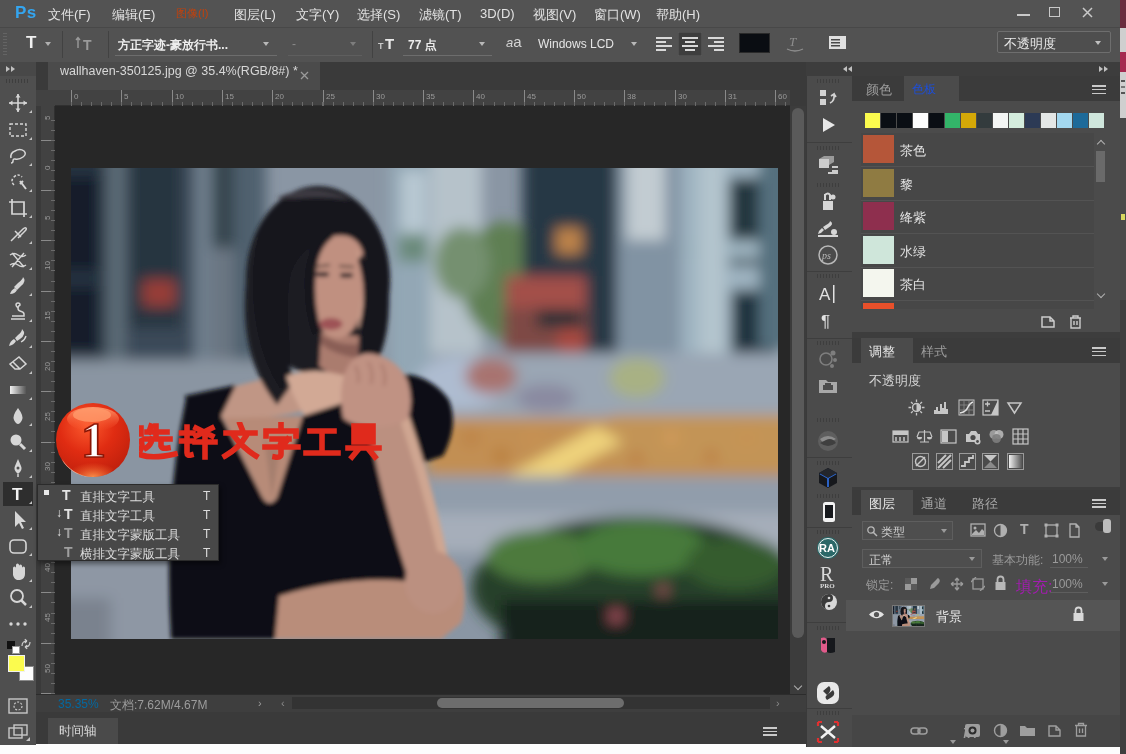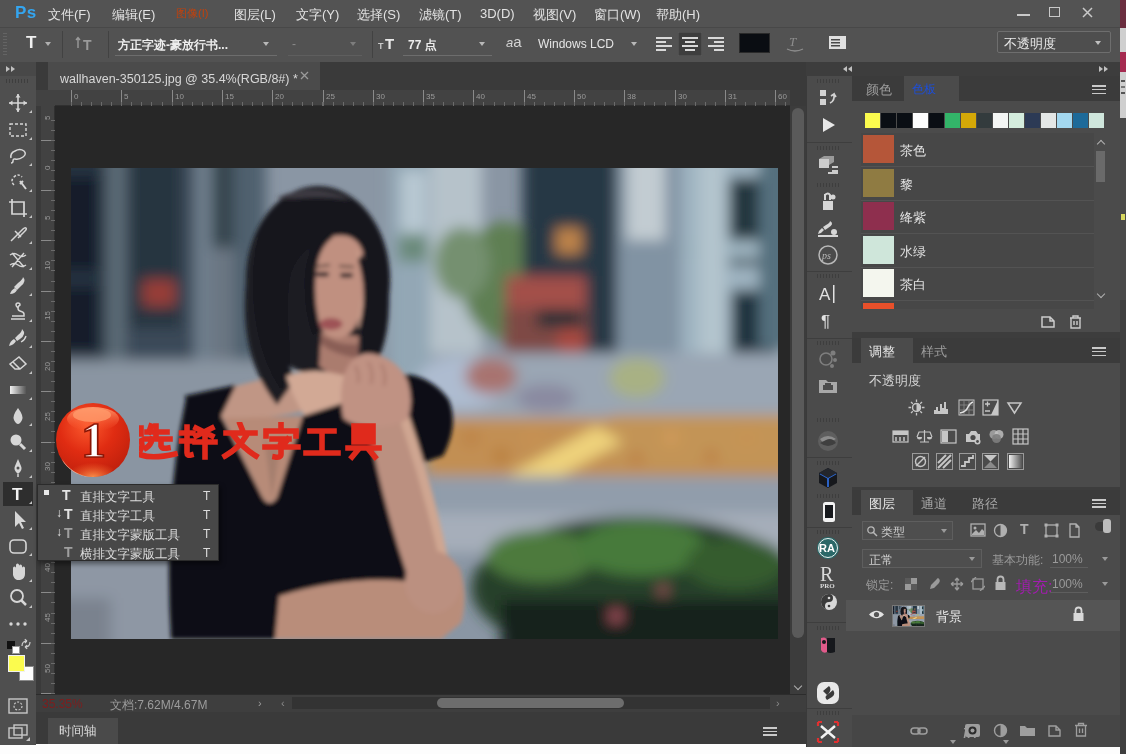--- a/index.html
+++ b/index.html
@@ -214,21 +214,21 @@
       <circle cx="11" cy="9" r="4" stroke="#c8c8c8" fill="none" stroke-width="1.2" stroke-dasharray="2 1.5"></circle>
     </svg>
 <svg class="abs" style="left:7px;top:723px" width="22" height="18" viewBox="0 0 22 18">
       <rect x="2" y="5" width="13" height="10" stroke="#c8c8c8" fill="none" stroke-width="1.4"></rect>
       <rect x="7" y="2" width="13" height="10" stroke="#c8c8c8" fill="none" stroke-width="1.4"></rect>
     </svg>
 <div class="abs" style="left:26px;top:737px;width:0;height:0;border-left:4px solid transparent;border-bottom:4px solid #c4c4c4"></div>
 <div class="abs" style="left:36px;top:62px;width:770px;height:682px;background:#3a3a3a"></div>
 <div class="abs" style="left:36px;top:62px;width:770px;height:28px;background:#3a3a3a"></div>
 <div class="abs" style="left:48px;top:62px;width:272px;height:28px;background:#4b4b4b"></div>
-<div class="txt" style="left:60px;top:72px;font-size:12.5px;color:#d8d8d8">wallhaven-350125.jpg @ 35.4%(RGB/8#) *</div>
+<div class="txt" style="left:60px;top:64px;font-size:12.5px;color:#d8d8d8">wallhaven-350125.jpg @ 35.4%(RGB/8#) *</div>
 <svg class="abs" style="left:300px;top:71px" width="9" height="9" viewBox="0 0 9 9">
       <path d="M1 1 L8 8 M8 1 L1 8" stroke="#9a9a9a" stroke-width="1.3"></path>
     </svg>
 <div class="abs" style="left:36px;top:90px;width:754px;height:16px;background:#424242;border-bottom:1px solid #303030"></div>
 <div class="abs" style="left:41px;top:106px;width:14px;height:588px;background:#424242;border-right:1px solid #303030"></div>
 <div class="abs" style="left:36px;top:90px;width:19px;height:16px;background:#424242"></div>
 <div class="abs" style="left:71px;top:90px;width:719px;height:16px;background-image:repeating-linear-gradient(90deg,#6a6a6a 0 1px,transparent 1px 10.06px),repeating-linear-gradient(90deg,#8a8a8a 0 1px,transparent 1px 50.3px);background-size:100% 4px,100% 16px;background-position:0 12px,0 0;background-repeat:no-repeat"></div>
 <div class="txt" style="left:74px;top:92px;font-size:8px;color:#9a9a9a">0</div>
 <div class="txt" style="left:124px;top:92px;font-size:8px;color:#9a9a9a">5</div>
 <div class="txt" style="left:175px;top:92px;font-size:8px;color:#9a9a9a">10</div>
@@ -368,21 +368,21 @@
   <path d="M208 428 Q280 406 344 414 L388 398 Q398 428 390 455 L370 471 L204 471 Z" fill="#b98d7a"></path>
   <ellipse cx="362" cy="414" rx="28" ry="31" fill="#bb9080"></ellipse>
 </g>
 </g>
 </svg>
 
 <div class="abs" style="left:790px;top:106px;width:16px;height:588px;background:#3c3c3c"></div>
 <div class="abs" style="left:792px;top:108px;width:12px;height:530px;background:#5a5a5a;border-radius:6px"></div>
 <div class="chev" style="left:795px;top:683px"></div>
 <div class="abs" style="left:36px;top:694px;width:770px;height:18px;background:#3e3e3e;border-top:1px solid #2c2c2c"></div>
-<div class="txt" style="left:42px;top:697px;font-size:12px;color:#7f1d1d">35.35%</div>
+<div class="txt" style="left:58px;top:697px;font-size:12px;color:#0369a1">35.35%</div>
 <div class="txt" style="left:110px;top:697px;font-size:12px;color:#9c9c9c">文档:7.62M/4.67M</div>
 <div class="txt" style="left:258px;top:697px;font-size:11px;color:#9c9c9c">›</div>
 <div class="txt" style="left:281px;top:697px;font-size:11px;color:#8a8a8a">‹</div>
 <div class="abs" style="left:292px;top:697px;width:478px;height:12px;background:#333333"></div>
 <div class="abs" style="left:437px;top:698px;width:187px;height:10px;background:#6d6d6d;border-radius:5px"></div>
 <div class="txt" style="left:776px;top:697px;font-size:11px;color:#8a8a8a">›</div>
 <div class="abs" style="left:36px;top:712px;width:770px;height:32px;background:#3a3a3a"></div>
 <div class="abs" style="left:48px;top:718px;width:70px;height:26px;background:#4a4a4a"></div>
 <div class="txt" style="left:59px;top:723px;font-size:12.5px;color:#dadada">时间轴</div>
 <div class="ham" style="left:763px;top:726px"></div>

